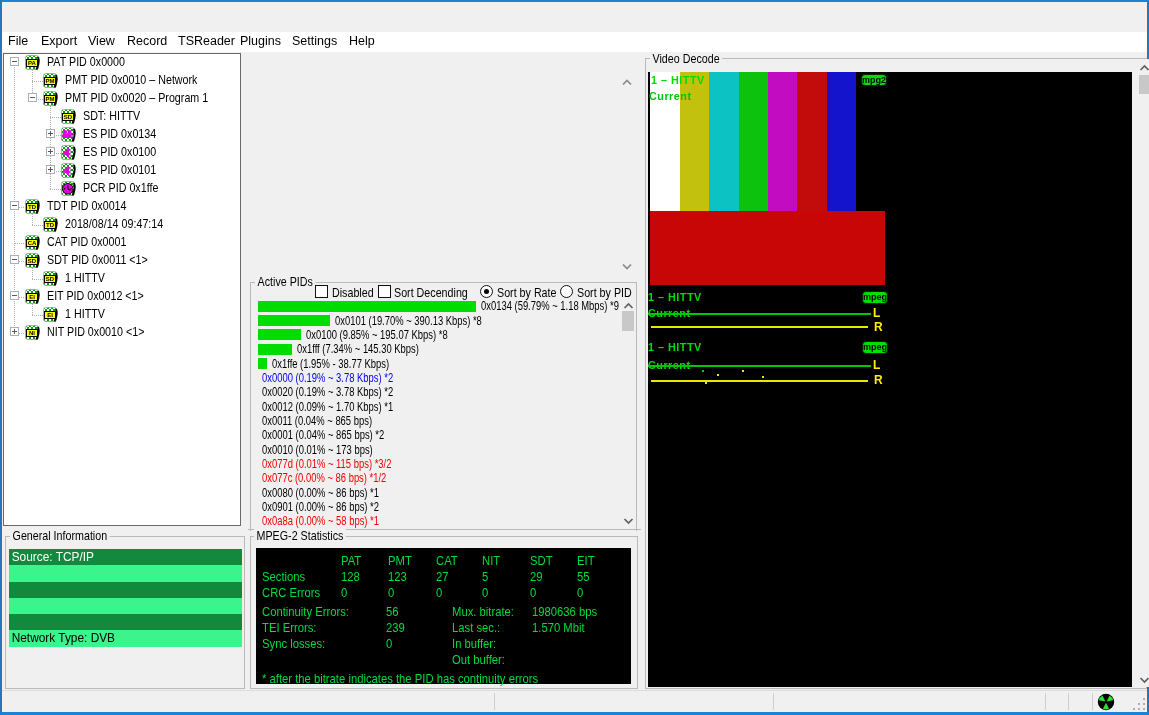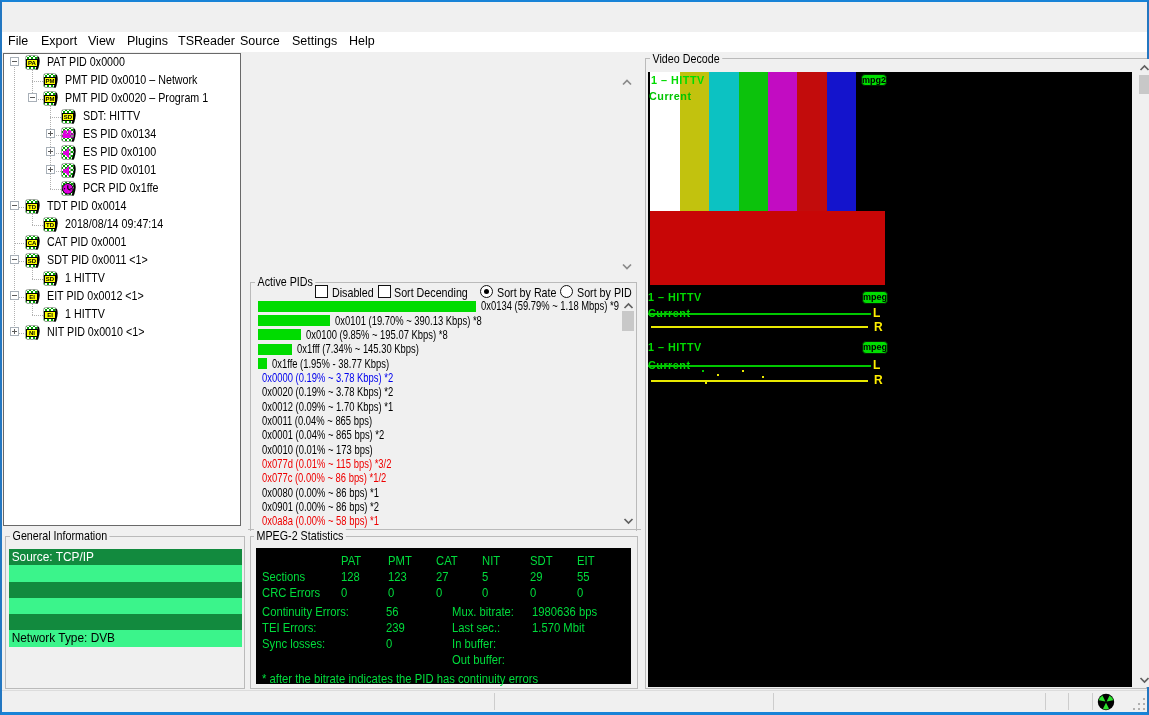--- a/index.html
+++ b/index.html
@@ -41,23 +41,23 @@
 </style>
 </head>
 <body>
 <div id="win">
 
 
 <div id="menubar">
   <div class="menuitem" style="left:6px">File</div>
   <div class="menuitem" style="left:39px">Export</div>
   <div class="menuitem" style="left:86px">View</div>
-  <div class="menuitem" style="left:125px">Plugins</div>
+  <div class="menuitem" style="left:125px">Record</div>
   <div class="menuitem" style="left:176px">TSReader</div>
-  <div class="menuitem" style="left:238px">Source</div>
+  <div class="menuitem" style="left:238px">Plugins</div>
   <div class="menuitem" style="left:290px">Settings</div>
   <div class="menuitem" style="left:347px">Help</div>
 </div>
 
 <svg width="0" height="0" style="position:absolute">
   <defs>
     <pattern id="chk" width="4" height="4" patternUnits="userSpaceOnUse">
       <rect width="4" height="4" fill="#ffffff"></rect>
       <rect width="2" height="2" fill="#00a400"></rect>
       <rect x="2" y="2" width="2" height="2" fill="#00a400"></rect>

